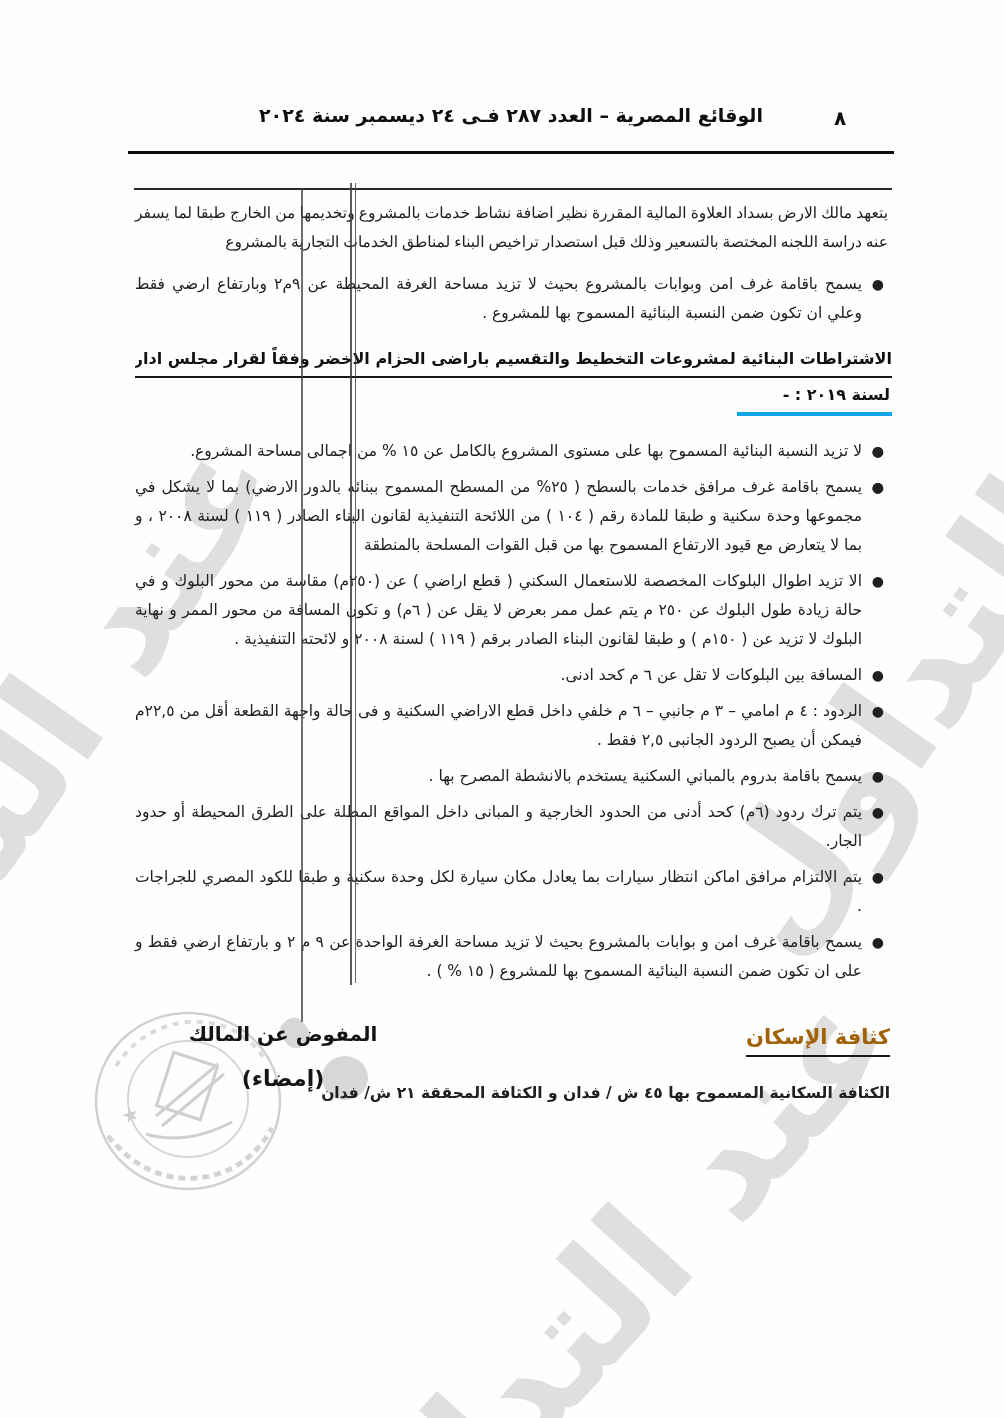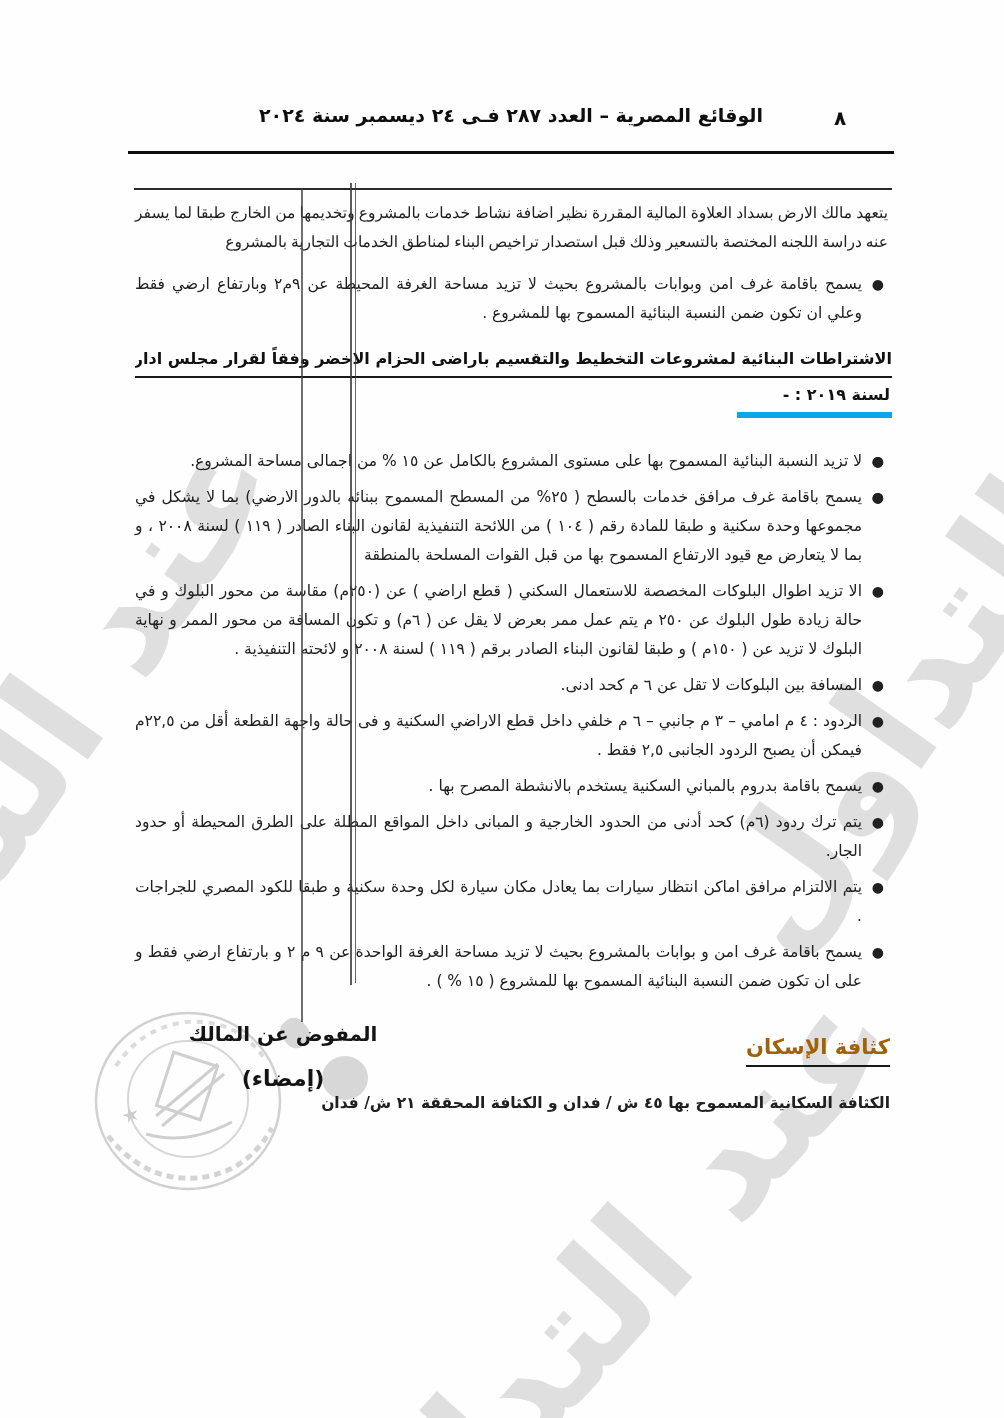--- a/index.html
+++ b/index.html
@@ -41,21 +41,21 @@
   
   .content{
     position:absolute;top:198px;left:135px;width:757px;z-index:3;
     direction:rtl;text-align:justify;font-size:15.5px;line-height:29px;color:#202020;
   }
   .para{margin:0 4px 14px 0;font-family:Liberation Serif, serif;}
   .bullet-item{position:relative;padding-right:30px;margin-bottom:7px;}
   .bullet-dot{position:absolute;right:8px;top:0;font-size:14px;line-height:29px;}
   .sec-heading{font-weight:bold;font-size:16px;color:#111;margin:6px 0 2px 0;}
   .sec-heading .h-line1{display:block;border-bottom:2px solid #181818;padding-bottom:3px;white-space:nowrap;overflow:hidden;}
-  .sec-heading .h-line2{display:inline-block;border-bottom:6px solid #0ea5e9;padding:2px 2px 3px 46px;margin-bottom:22px;}
+  .sec-heading .h-line2{display:inline-block;border-bottom:4px solid #0ea5e9;padding:2px 2px 3px 46px;margin-bottom:14px;}
   .density-heading{display:inline-block;font-weight:bold;font-size:21px;color:#a16207;
     border-bottom:2.5px solid #181818;padding-bottom:3px;margin:30px 2px 0 0;}
   .density-text{margin:22px 2px 16px 0;font-weight:bold;}
   
   .signature{position:absolute;left:126px;top:1022px;width:314px;z-index:3;
     text-align:center;direction:rtl;font-weight:bold;color:#141414;}
   .sig-line1{font-size:20px;letter-spacing:1px;}
   .sig-line2{font-size:22px;margin-top:20px;}
 </style>
 </head>

